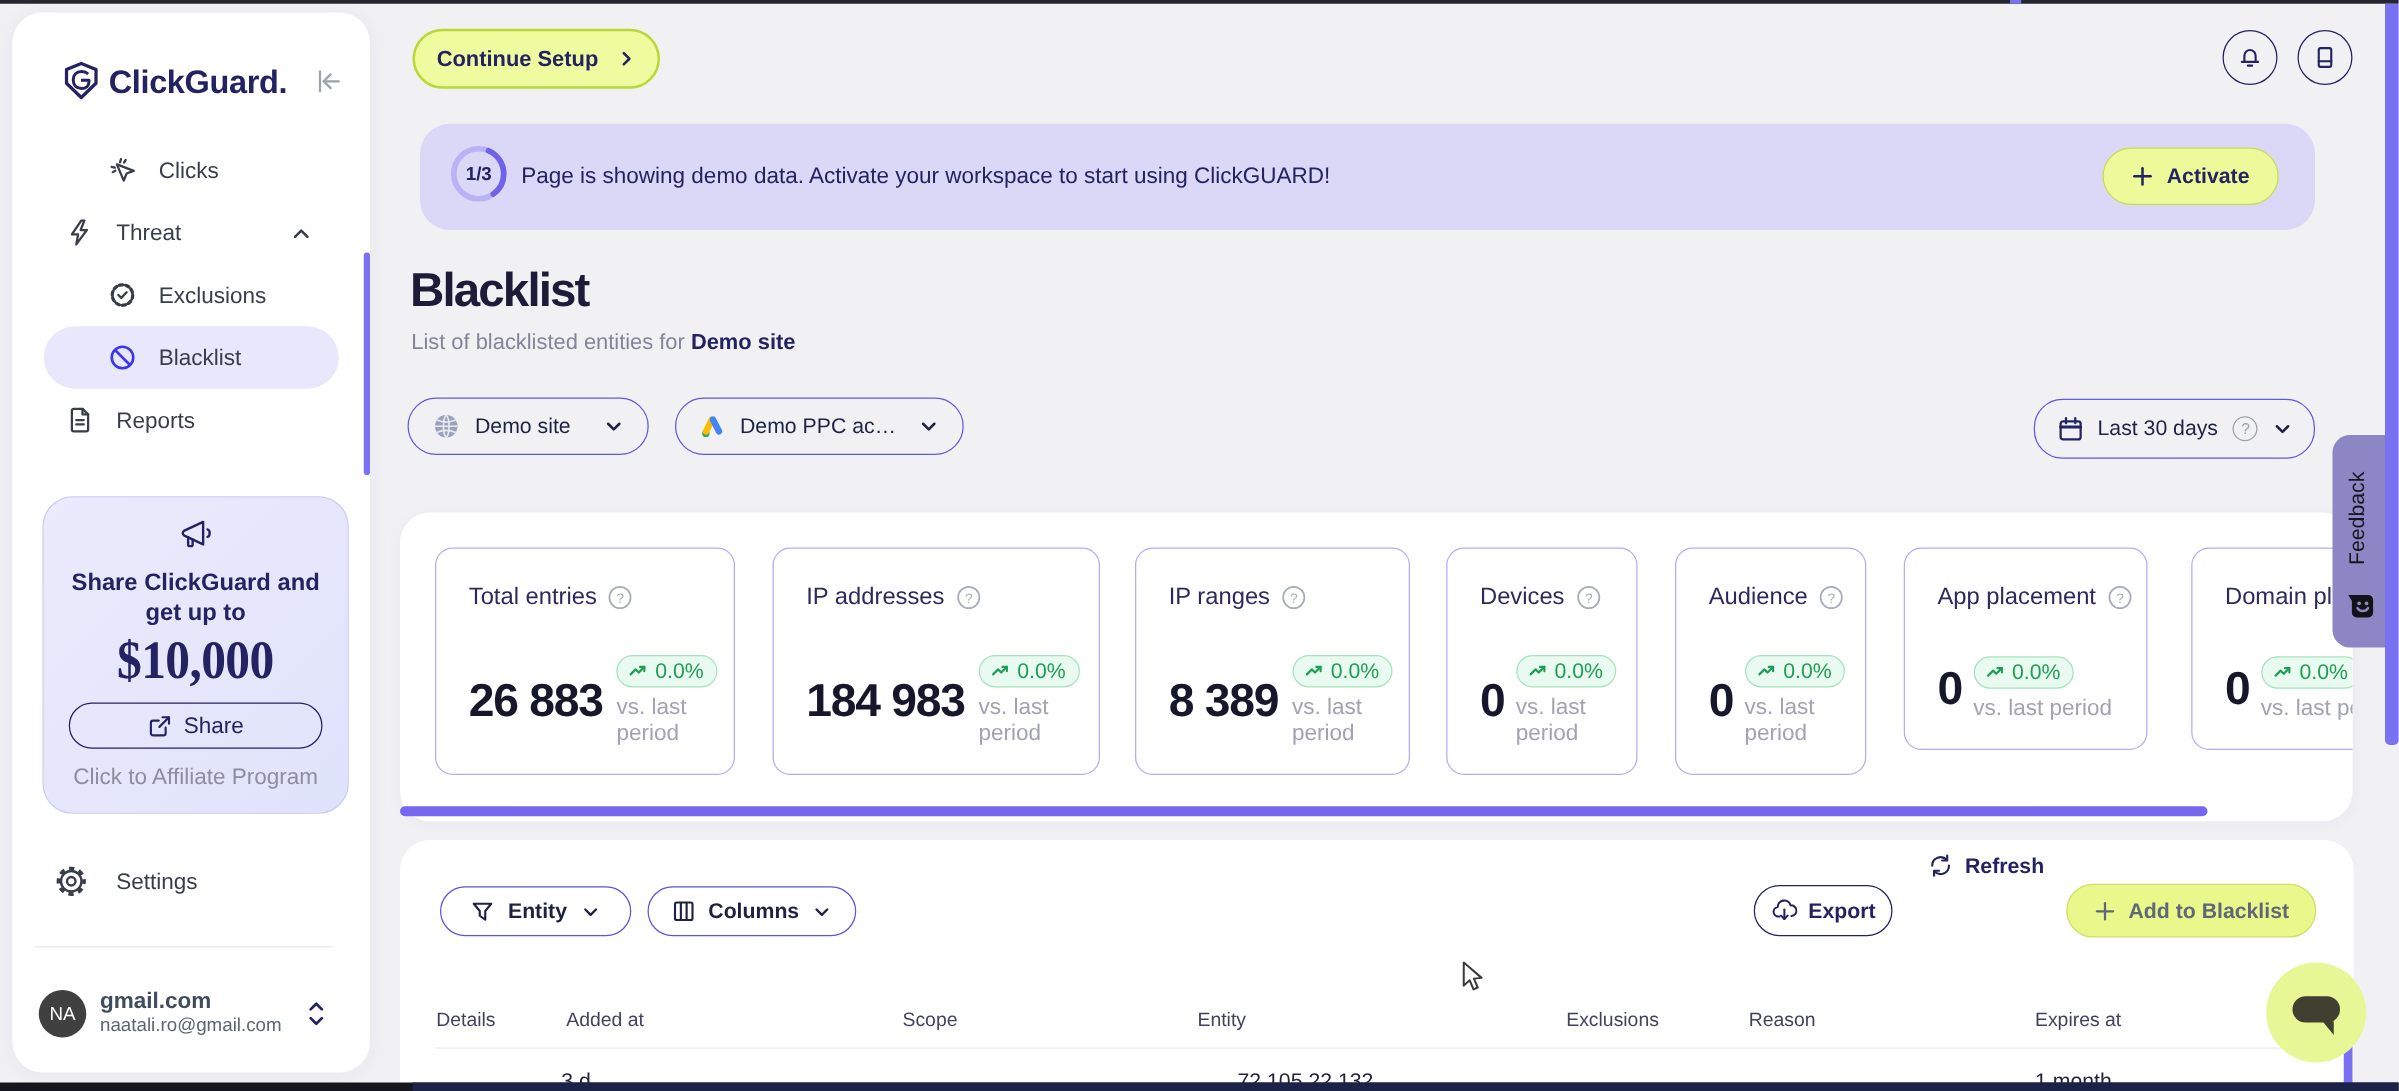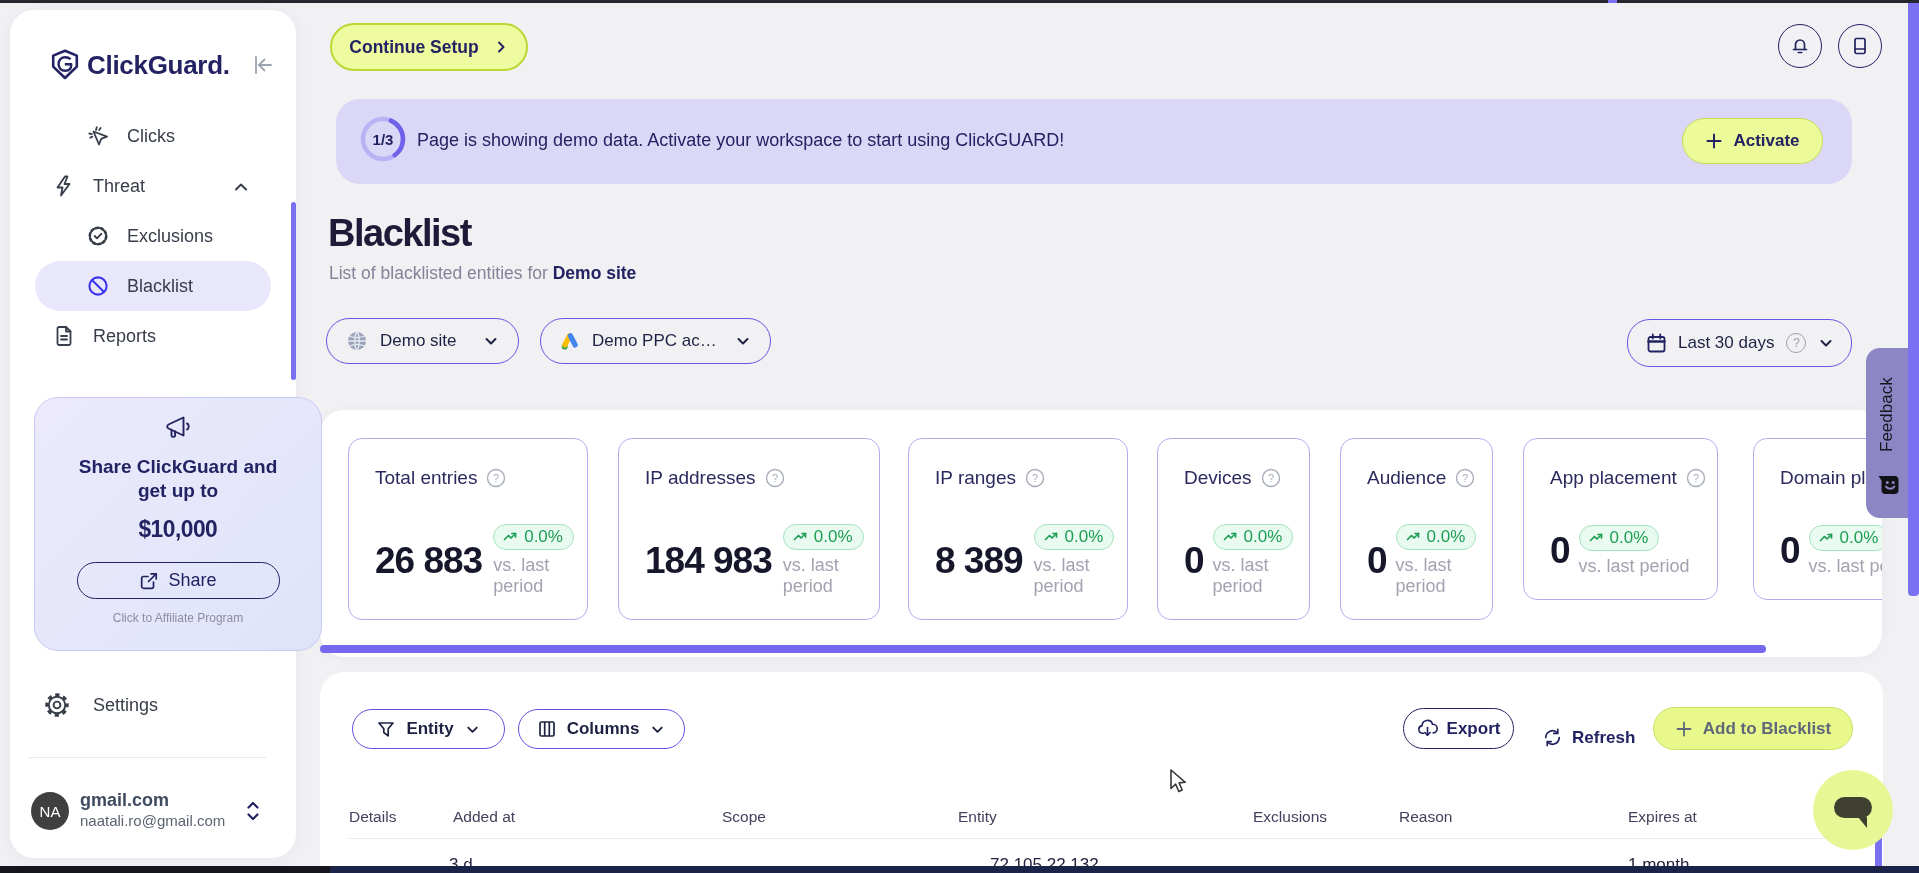--- a/index.html
+++ b/index.html
@@ -16,25 +16,25 @@
 
 
 #sidebar { left:10px; top:10px; width:286px; height:848px; background:#fff; border-radius:24px; z-index:10; box-shadow:0 2px 18px rgba(40,40,90,0.05); }
 #logo { left:40px; top:39px; }
 #logotext { left:77px; top:40px; font-size:26px; font-weight:700; color:#232262; letter-spacing:-0.3px; }
 #collapse { left:242px; top:44px; }
 .navitem { position:absolute; display:flex; align-items:center; gap:17px; font-size:18px; color:#383d4a; }
 #selpill { left:25px; top:251px; width:236px; height:50px; background:#e9e7fb; border-radius:25px; }
 #sidescroll { left:281px; top:192px; width:5px; height:178px; background:#7a71f2; border-radius:3px; }
 
-#promo { left:24px; top:387px; width:288px; height:254px; background:linear-gradient(135deg,#eceafc 0%,#dfe3fa 100%); border:1px solid #c9caf4; border-radius:24px; text-align:center; }
+#promo { left:24px; top:387px; width:245px; height:254px; background:linear-gradient(135deg,#eceafc 0%,#dfe3fa 100%); border:1px solid #c9caf4; border-radius:24px; text-align:center; }
 #promo .tt { margin-top:12px; font-size:19px; font-weight:700; color:#232262; line-height:24px; }
-#promo .amt { margin-top:6px; line-height:38px; font-size:23px; font-weight:700; color:#232262; letter-spacing:-0.5px; } #promo .amt span { display:inline-block; transform:scale(0.99,1.08); transform-origin:center; }
+#promo .amt { margin-top:6px; line-height:38px; font-size:40px; font-weight:700; color:#232262; letter-spacing:-0.5px;font-family:Liberation Serif, serif; } #promo .amt span { display:inline-block; transform:scale(0.99,1.08); transform-origin:center; }
 #sharebtn { margin:15px auto 0; width:203px; height:37px; border:1.6px solid #232262; border-radius:19px; display:flex; align-items:center; justify-content:center; gap:9px; font-size:18px; color:#232262; }
-#promo .aff { margin-top:12px; font-size:12px; color:#8d8d9f; }
+#promo .aff { margin-top:12px; font-size:18px; color:#8d8d9f; }
 #divider { left:18px; top:747px; width:238px; height:1px; background:#e7e7ec; }
 #avatar { left:21px; top:782px; width:38px; height:38px; border-radius:50%; background:#404040; color:#fff; font-size:15px; display:flex; align-items:center; justify-content:center; }
 #uname { left:70px; top:780px; font-size:18px; font-weight:700; color:#3f4b5e; }
 #uemail { left:70px; top:802px; font-size:15px; color:#5b6572; }
 
 
 #continue { left:330px; top:23px; width:198px; height:48px; background:#eefb9e; border:2px solid #b9d834; border-radius:24px; display:flex; align-items:center; justify-content:center; gap:14px; font-size:17.5px; font-weight:700; color:#232262; z-index:5; }
 .circbtn { position:absolute; width:44px; height:44px; border:1.5px solid #232262; border-radius:50%; display:flex; align-items:center; justify-content:center; }
 
 
@@ -400,21 +400,21 @@
     </svg>
 </div>
 <div id="exportbtn" style="left:1403px; top:708px; width:111px; height:41px;">
   <svg width="21" height="21" viewBox="0 0 22 22" fill="none" stroke="#232262" stroke-width="1.7" stroke-linecap="round" stroke-linejoin="round">
     <path d="M7 16 H6 a4 4 0 0 1 -0.6 -7.96 A5.5 5.5 0 0 1 16.2 6.6 A4.2 4.2 0 0 1 17 15.6"></path>
     <path d="M11 10 V18"></path>
       <path d="M8.2 15.2 L11 18 L13.8 15.2"></path>
   </svg>
   <span>Export</span>
 </div>
-<div id="refresh" style="left:1542px; top:727px;">
+<div id="refresh" style="left:1542px; top:682px;">
   <svg width="21" height="21" viewBox="0 0 22 22" fill="none" stroke="#232262" stroke-width="1.8" stroke-linecap="round" stroke-linejoin="round">
     <path d="M4 11 a7 7 0 0 1 12.2 -4.7"></path>
       <path d="M16.5 2.5 V6.7 H12.3"></path>
     <path d="M18 11 a7 7 0 0 1 -12.2 4.7"></path>
       <path d="M5.5 19.5 V15.3 H9.7"></path>
   </svg>
   <span>Refresh</span>
 </div>
 <div id="addbtn" style="left:1653px; top:707px; width:200px; height:43px;">
   <svg width="18" height="18" viewBox="0 0 18 18" fill="none" stroke="#5f6779" stroke-width="1.8" stroke-linecap="round">

